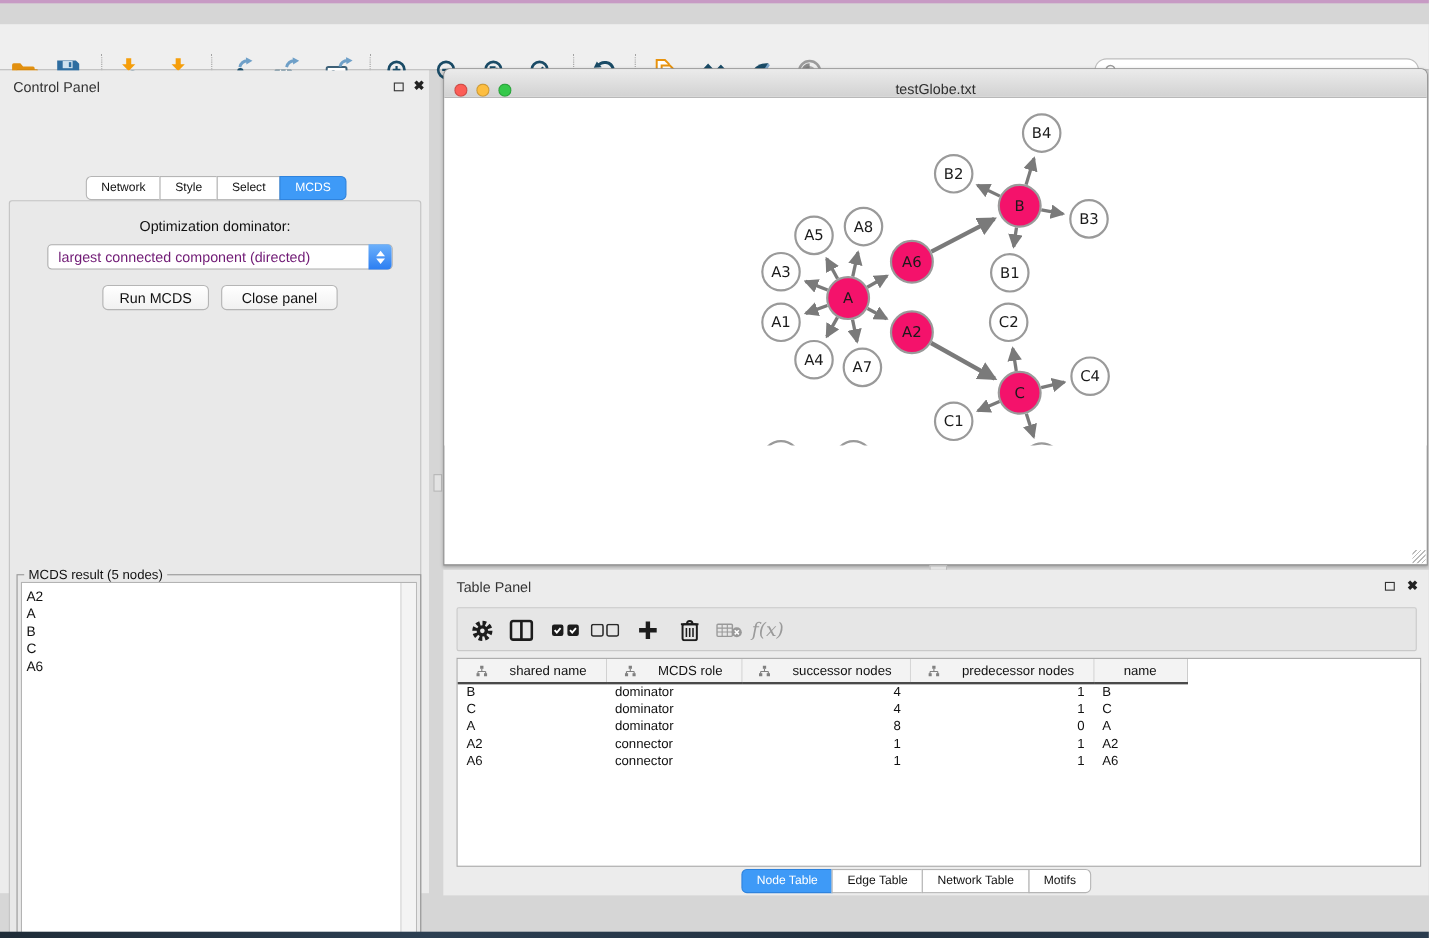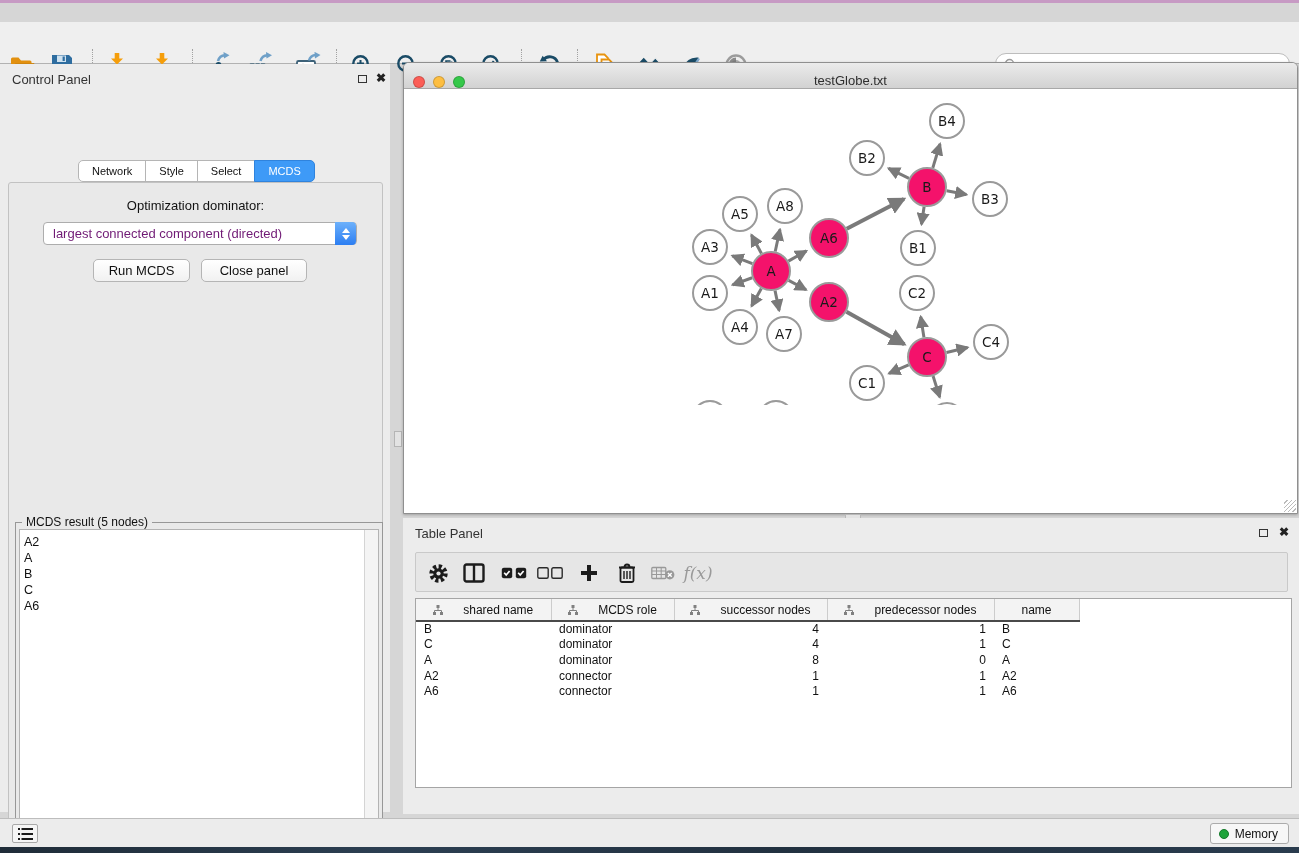--- a/index.html
+++ b/index.html
@@ -546,34 +546,22 @@
               <td class="">connector</td>
               <td class="num">1</td>
               <td class="num">1</td>
               <td class="">A6</td>
               <td></td>
             </tr>
           </tbody>
       </table>
     </div>
 
+    <div class="seg-tabs tp-tabs">
+      <div class="seg-tab active">Node Table</div>
+      <div class="seg-tab">Edge Table</div>
+      <div class="seg-tab">Network Table</div>
+      <div class="seg-tab">Motifs</div>
+    </div>
   </div>
 
-  <div class="statusbar">
-    <div class="sb-listbtn">
-      <svg width="15" height="12" viewBox="0 0 15 12">
-          <g fill="#1c1c1c">
-            <rect x="0" y="0" width="2" height="2"></rect>
-            <rect x="3.5" y="0" width="11.5" height="2"></rect>
-            <rect x="0" y="5" width="2" height="2"></rect>
-            <rect x="3.5" y="5" width="11.5" height="2"></rect>
-            <rect x="0" y="10" width="2" height="2"></rect>
-            <rect x="3.5" y="10" width="11.5" height="2"></rect>
-          </g>
-        </svg>
-    </div>
-    <div class="memory-btn">
-      <span class="mem-dot"></span>
-      <span>Memory</span>
-    </div>
-  </div>
   <div class="deskstrip-bottom"></div>
 </div>
 
 </body></html>

